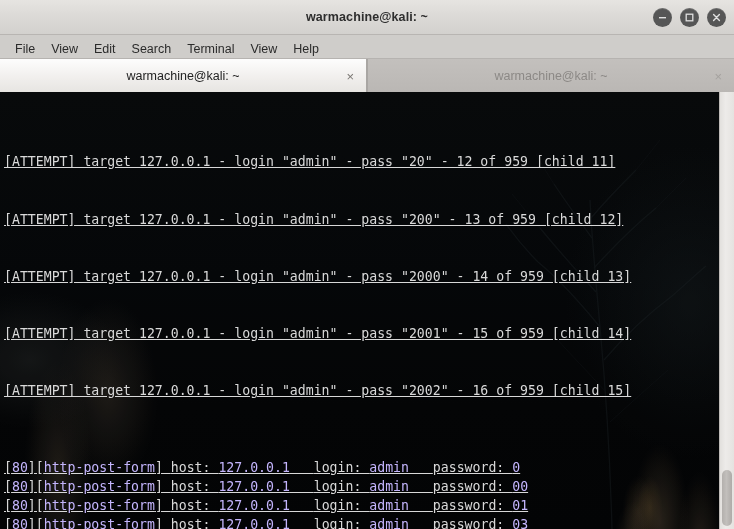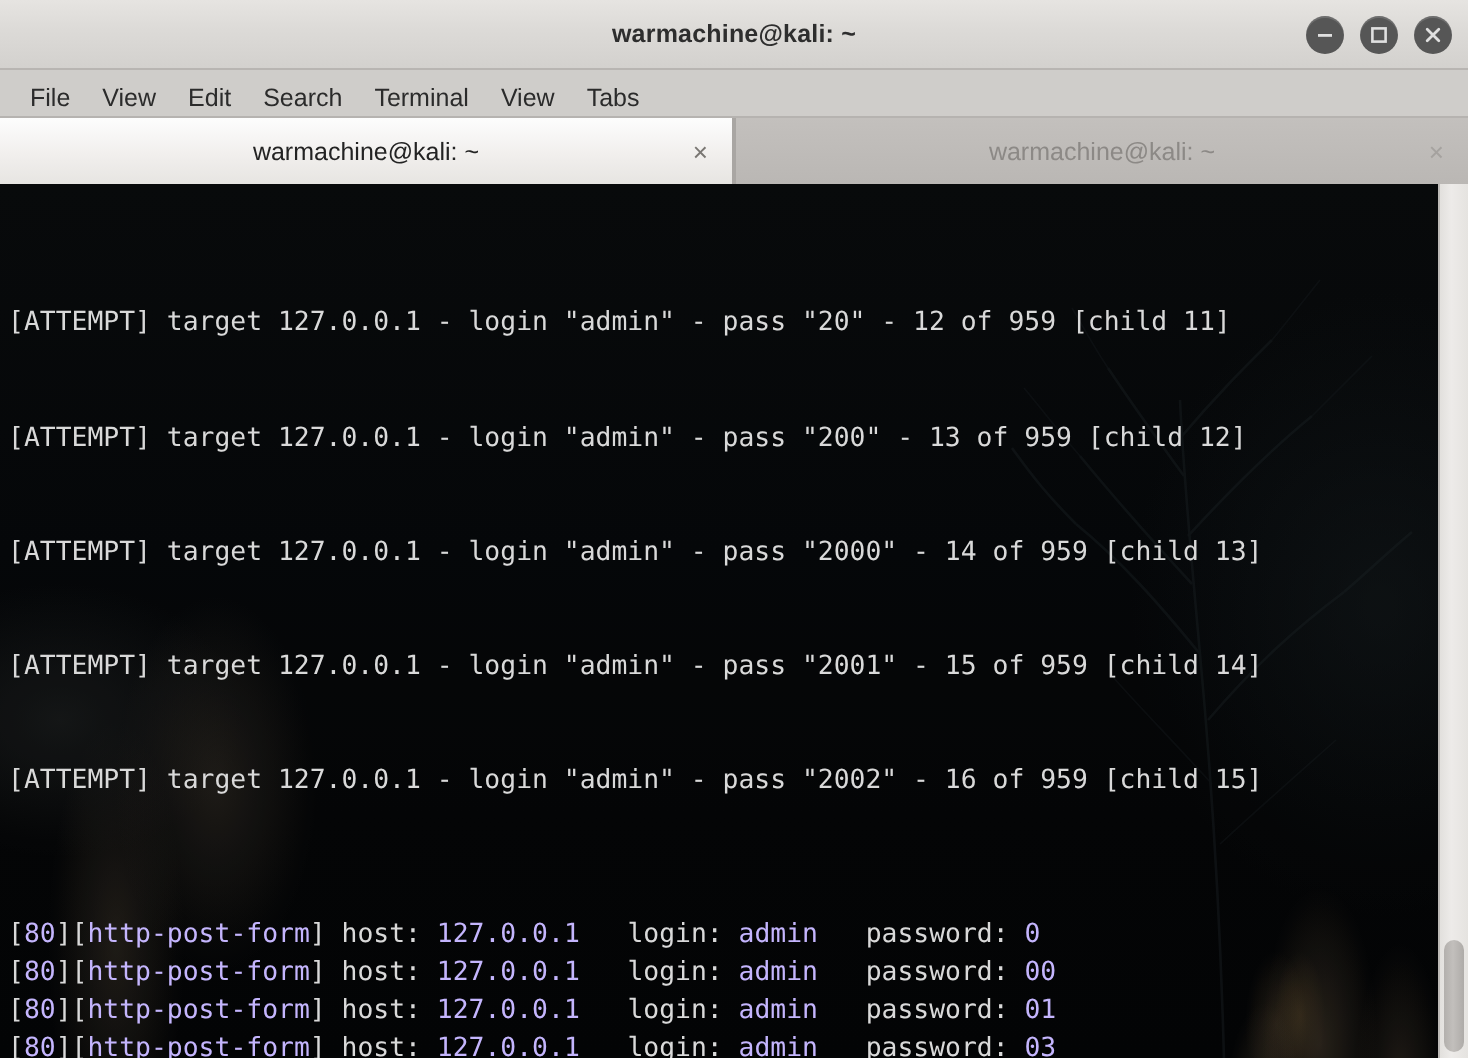--- a/index.html
+++ b/index.html
@@ -166,21 +166,21 @@
     position: relative;
     z-index: 3;
     font-family: "DejaVu Sans Mono", "Liberation Mono", monospace;
     font-size: 13.2px;
     line-height: 19.1px;
     white-space: pre;
     color: #d8d8d8;
     padding-left: 2px;
     padding-top: 1px;
   }
-  .line { height: 19.1px; }
+  .line { height: 19.1px; text-decoration: underline; }
 
   .c-white  { color: #d9d9d9; }
   .c-green  { color: #c4b5fd; }
 
   
   .scrollbar {
     flex: 0 0 15px;
     width: 15px;
     background: linear-gradient(to right, #e2e0dd 0%, #edebe9 40%, #e5e3e0 100%);
     border-left: 1px solid #bdbab7;
@@ -223,21 +223,21 @@
     </div>
   </div>
 
   <div class="menubar">
     <div class="menu-item">File</div>
     <div class="menu-item">View</div>
     <div class="menu-item">Edit</div>
     <div class="menu-item">Search</div>
     <div class="menu-item">Terminal</div>
     <div class="menu-item">View</div>
-    <div class="menu-item">Tabs</div>
+    <div class="menu-item">Help</div>
   </div>
 
   <div class="tabbar">
     <div class="tab active">
       <span class="tab-label">warmachine@kali: ~</span>
       <span class="tab-close">×</span>
     </div>
     <div class="tab inactive">
       <span class="tab-label">warmachine@kali: ~</span>
       <span class="tab-close">×</span>

